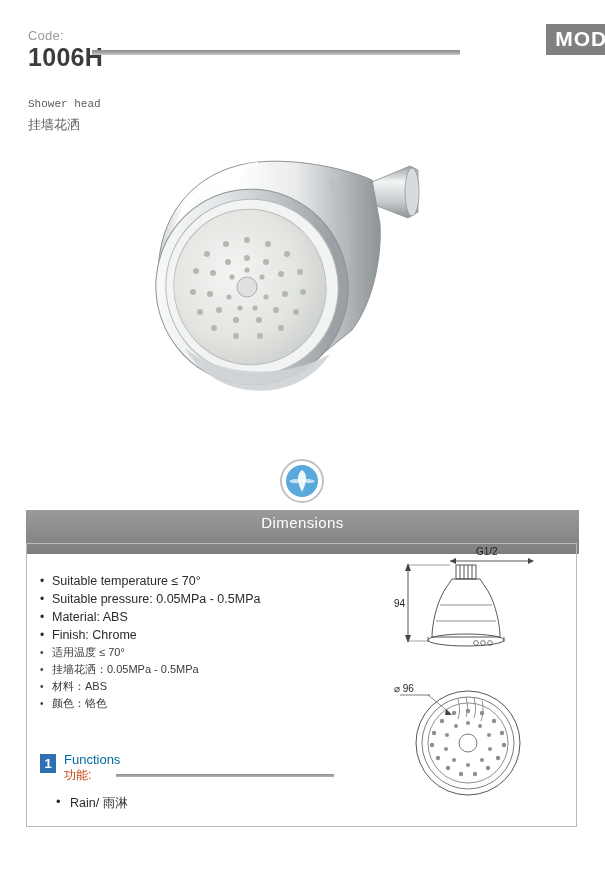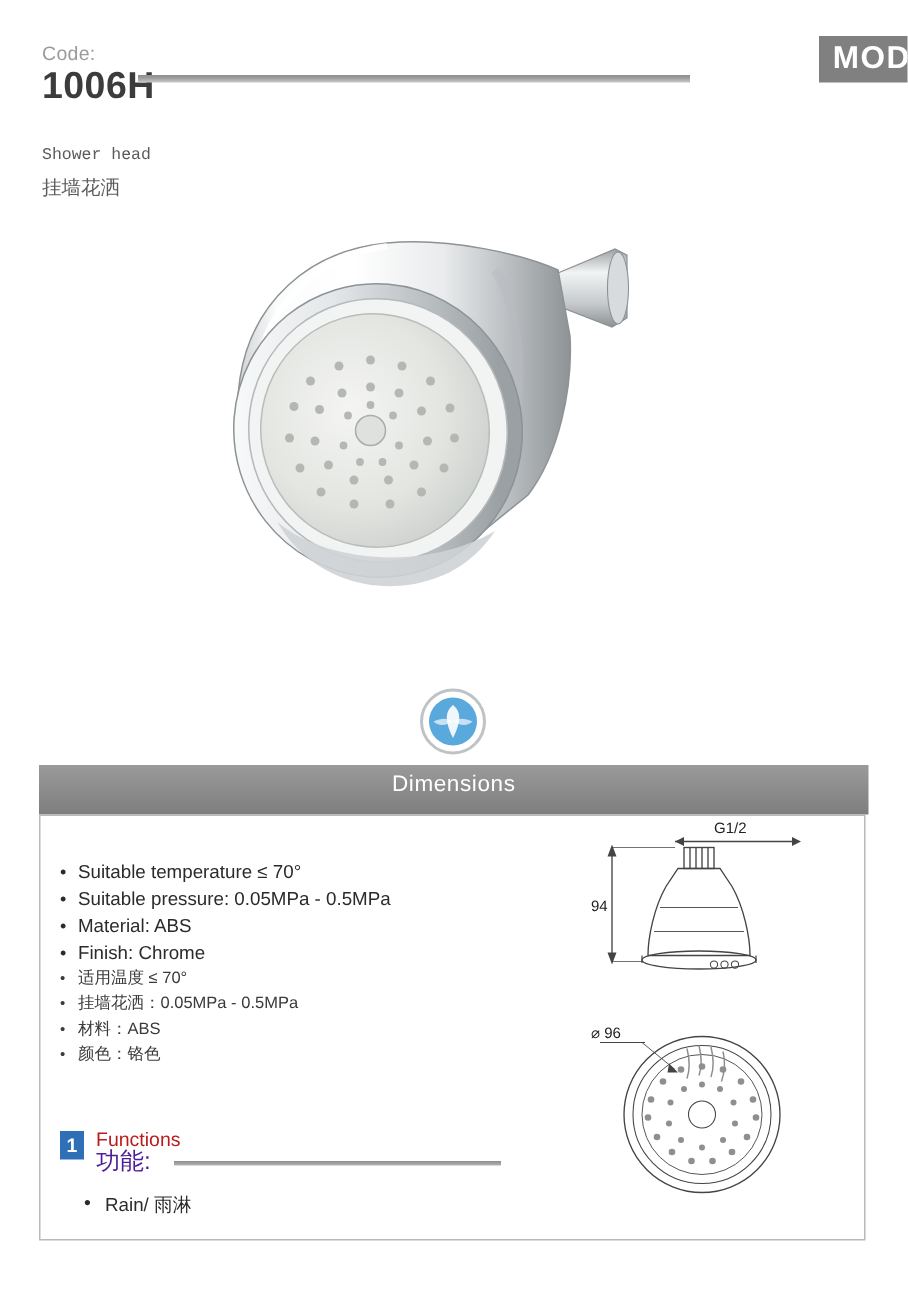--- a/index.html
+++ b/index.html
@@ -94,21 +94,21 @@
     width: 46px;
     height: 46px;
   }
 
   
   .dim-banner {
     position: absolute;
     left: 26px;
     top: 510px;
     width: 553px;
-    height: 33px;
+    height: 44px;
     background: linear-gradient(to bottom, #9a9a9a 0%, #8c8c8c 50%, #7e7e7e 100%);
     color: #ffffff;
     text-align: center;
     font-size: 15px;
     line-height: 26px;
     letter-spacing: .4px;
   }
 
   
   .panel {
@@ -181,29 +181,29 @@
     font-size: 13px;
     font-weight: bold;
     text-align: center;
     line-height: 19px;
   }
   .fn-title-en {
     position: absolute;
     left: 24px;
     top: 0px;
     font-size: 13px;
-    color: #b91c1c;
+    color: #0369a1;
     line-height: 16px;
   }
   .fn-title-cn {
     position: absolute;
     left: 24px;
     top: 15px;
-    font-size: 16px;
-    color: #4c1d95;
+    font-size: 12px;
+    color: #c2410c;
     line-height: 16px;
     text-align: center;
   }
   .fn-rule {
     position: absolute;
     left: 76px;
     top: 22px;
     width: 218px;
     height: 3px;
     background: linear-gradient(to bottom, #8d8d8d 0%, #b4b4b4 100%);

